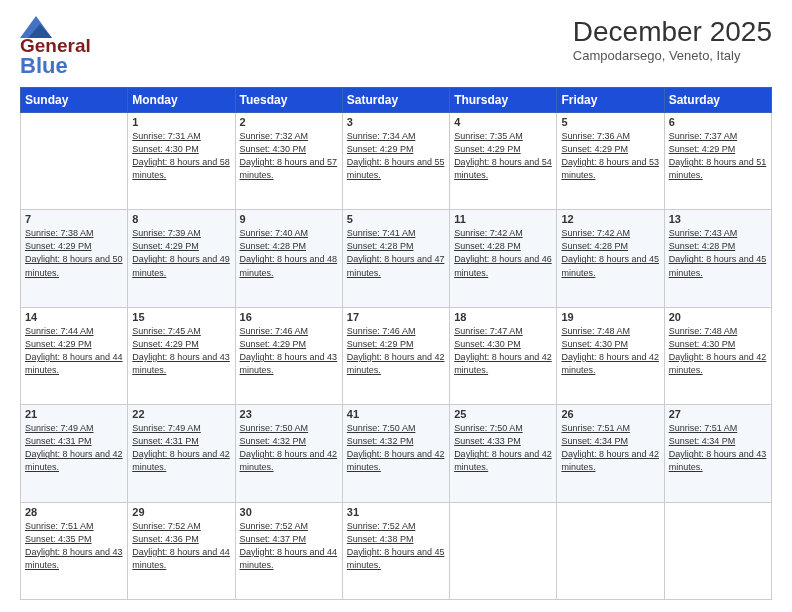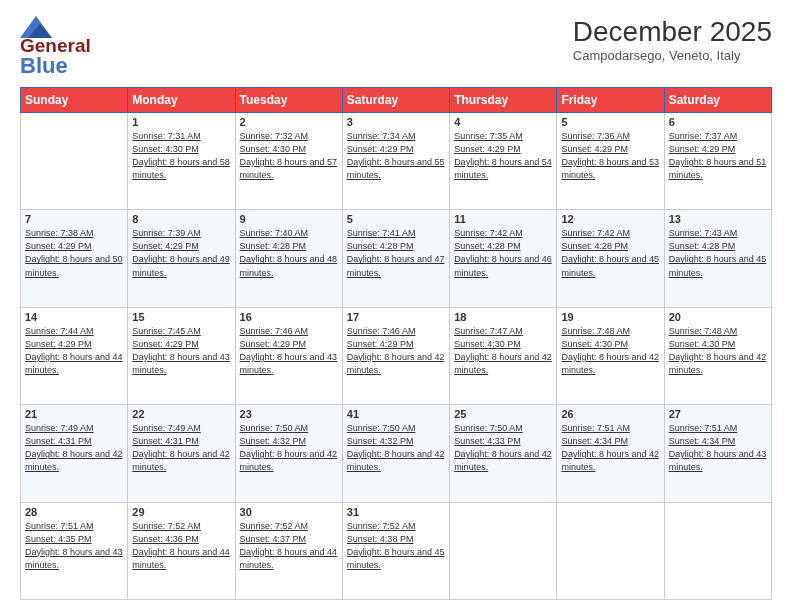--- a/index.html
+++ b/index.html
@@ -79,21 +79,21 @@
       line-height: 1.45;
       font-size: 9px;
       color: #333;
       text-decoration: underline;
     }
     .empty-cell {
       background: #f9f9f9;
     }
     tr:nth-child(even) td { background: #f4f7fb; }
     tr:nth-child(odd) td { background: #fff; }
-    .calendar thead tr th { background: #ef4444; }
+    .calendar thead tr th { background: #1d4ed8; }
   </style>
 </head>
 <body>
 
 <div class="page">
   <div class="header">
     <div class="logo">
       <div class="logo-row">
         <svg width="32" height="22" viewBox="0 0 32 22">
           <polygon points="0,22 16,0 32,22" fill="#4472c4"></polygon>

